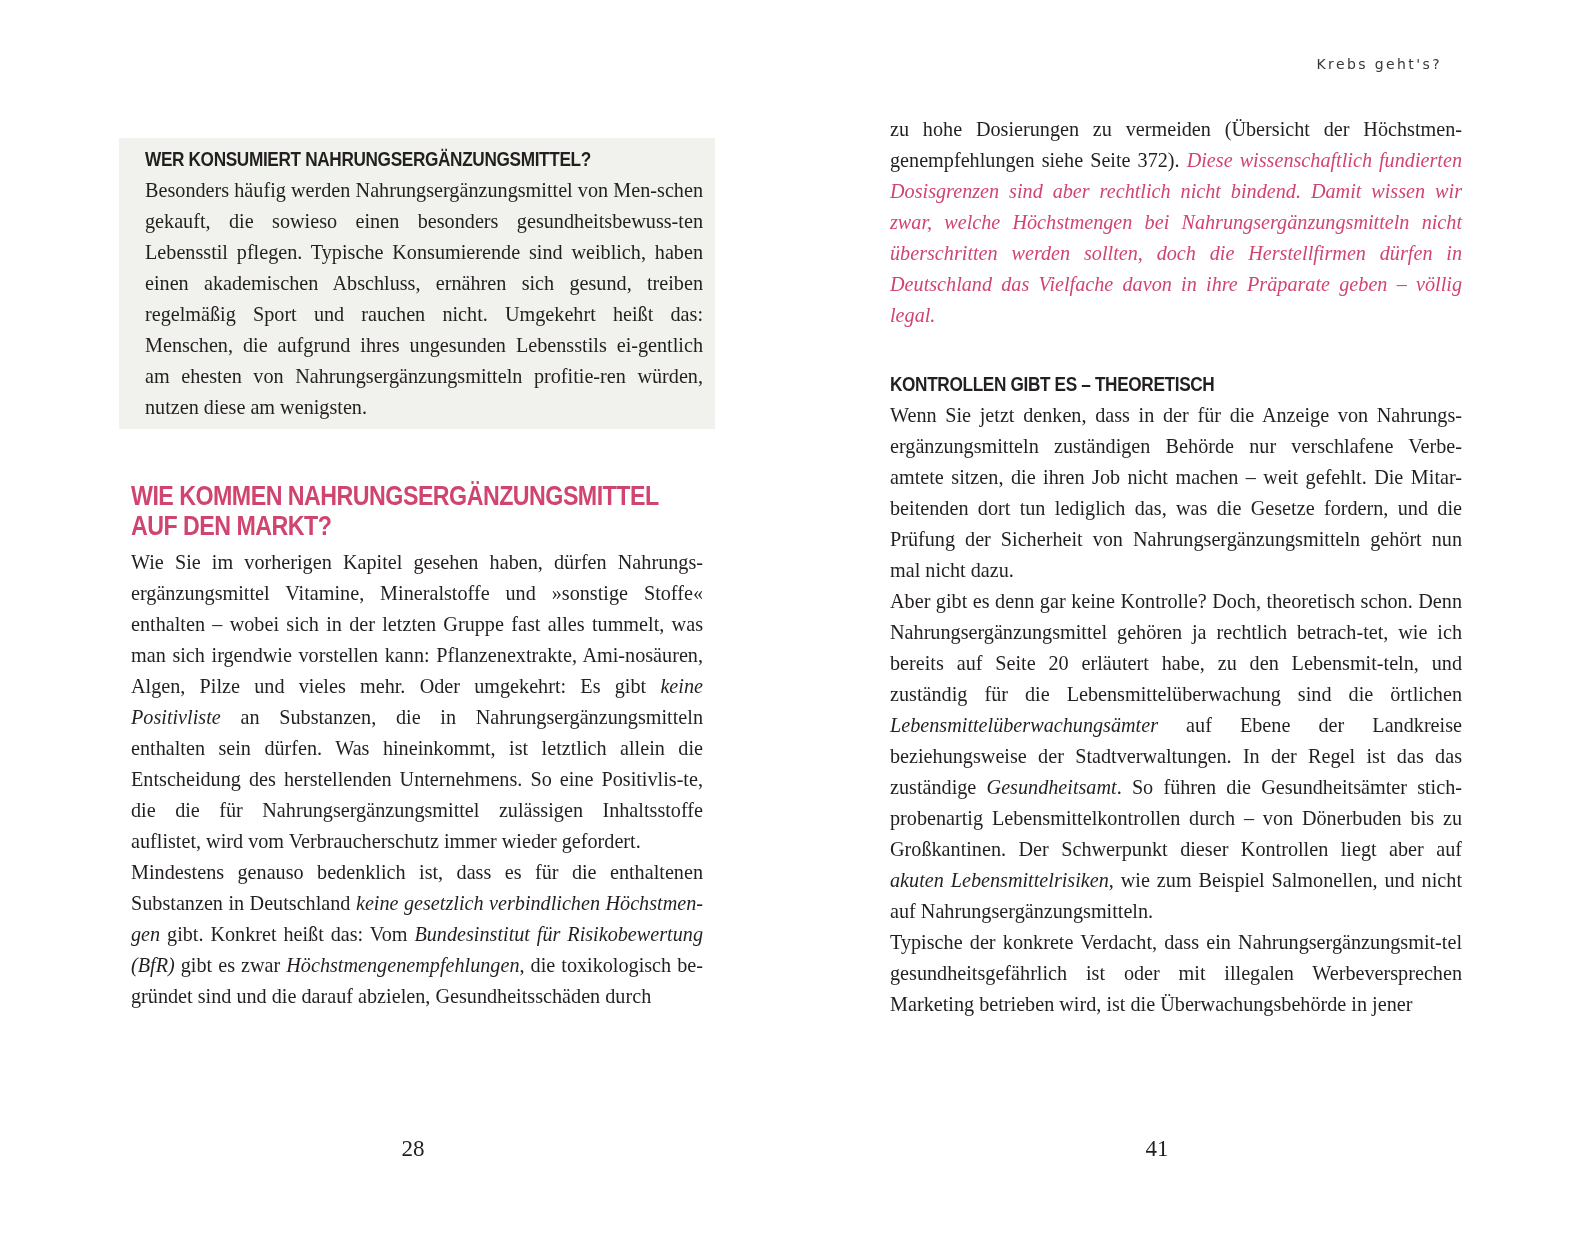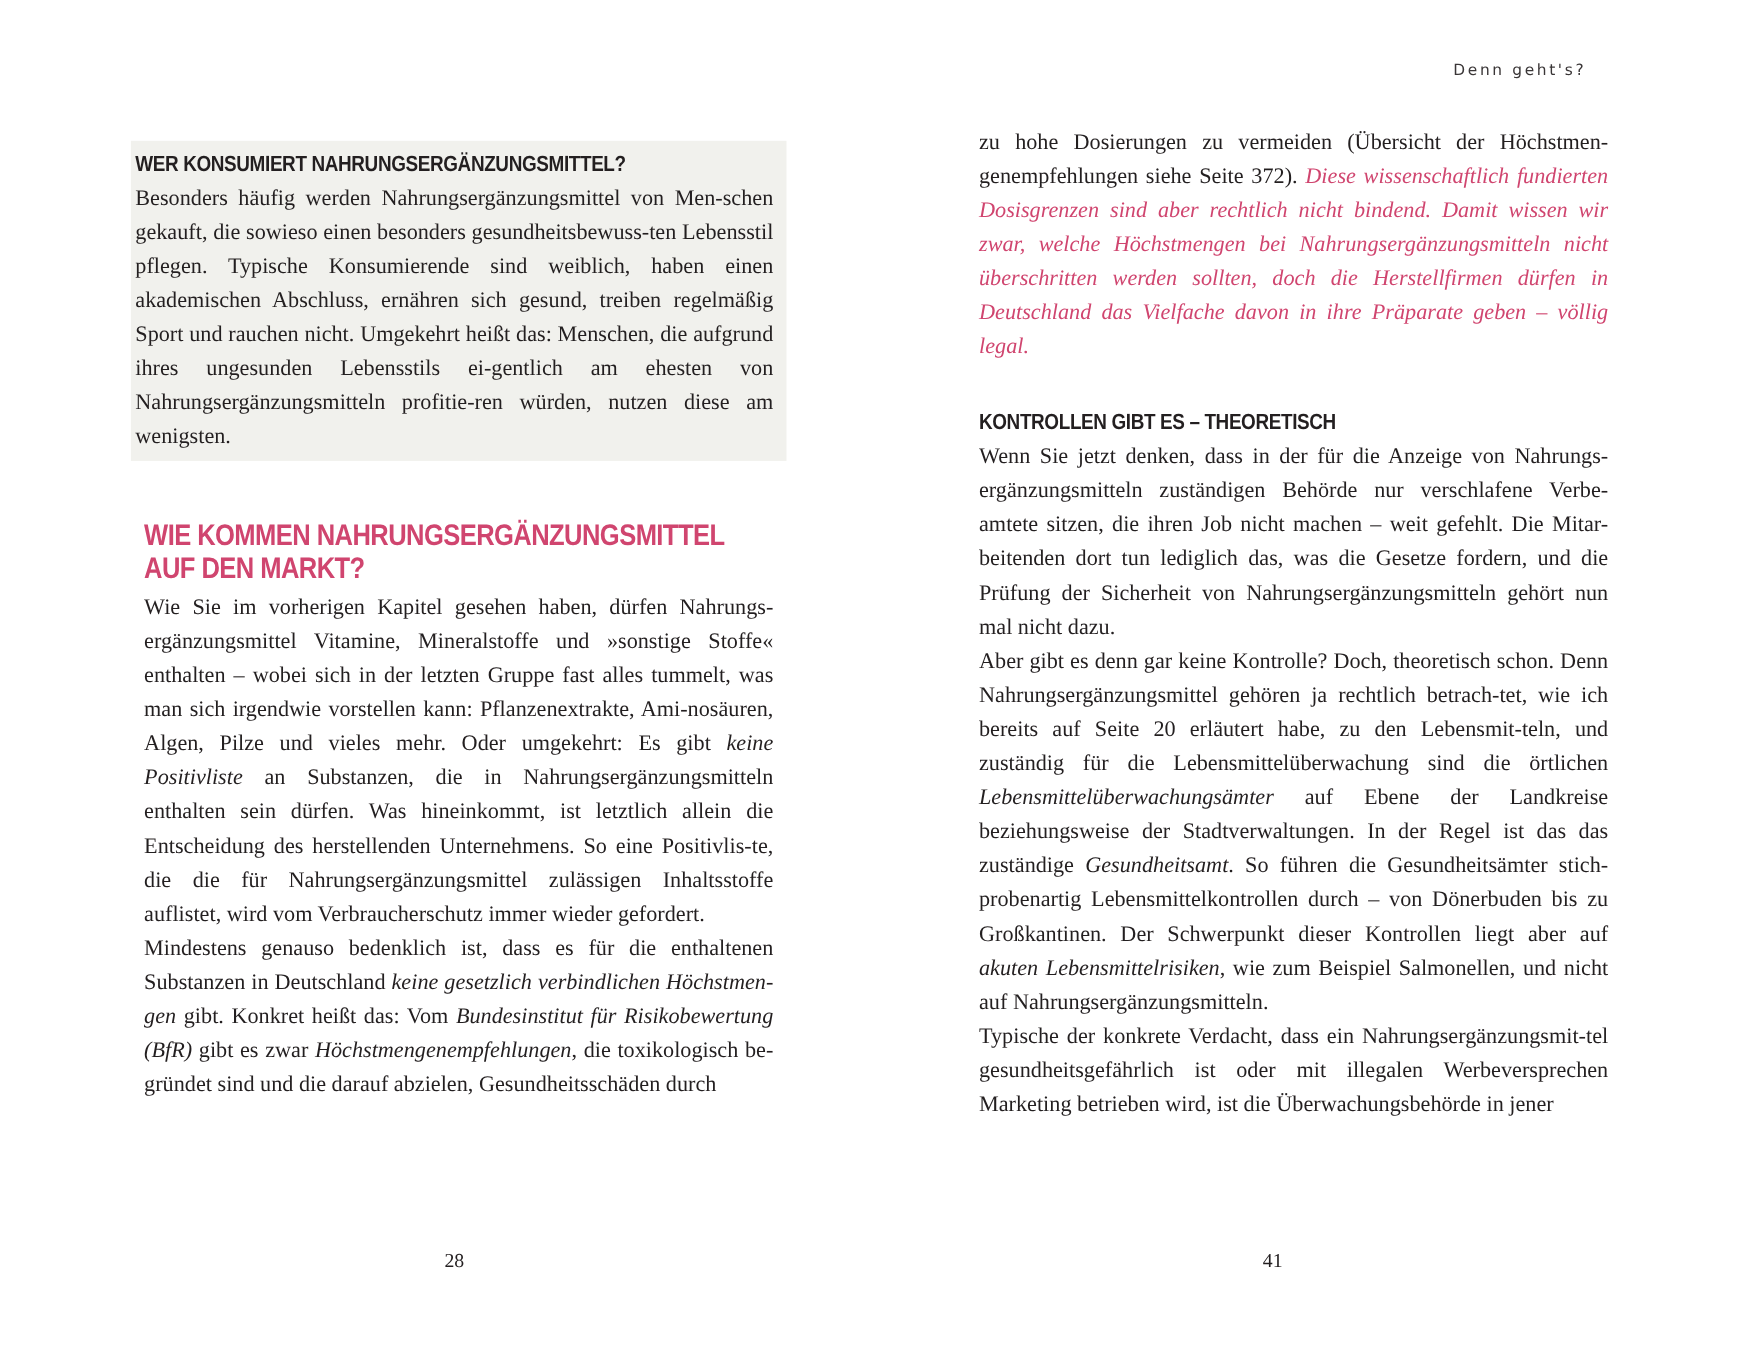--- a/index.html
+++ b/index.html
@@ -13,54 +13,54 @@
   .running-head {
     position: absolute; top: 56px; right: 152px;
     font-family: "DejaVu Sans", sans-serif; font-size: 14px; letter-spacing: 2.4px; color: #3a3637;
   }
   .col { position: absolute; top: 114px; width: 572px; }
   .page-left .col { left: 131px; }
   .page-right .col { left: 93px; }
   p { margin: 0; font-size: 20.2px; line-height: 31px; text-align: justify; hyphens: manual; }
   em { font-style: italic; }
   .accent { color: #d0456f; font-style: italic; }
-  .box { background: #f1f1ed; margin: 14px -12px 0 -12px; padding: 6px 12px 6px 4px; }
+  .box { background: #f1f1ed; margin: 24px -12px 0 -12px; padding: 6px 12px 6px 26px; }
   .box-title, .h3 {
     font-family: "Liberation Sans", "DejaVu Sans", sans-serif; font-weight: bold;
     font-size: 20px; line-height: 31px; letter-spacing: -0.4px; transform: scaleX(0.86); transform-origin: left;
     white-space: nowrap; color: #231f20;
   }
   .h2 {
     font-family: "Liberation Sans", "DejaVu Sans", sans-serif; font-weight: bold; color: #d0456f;
     font-size: 27px; line-height: 30px; letter-spacing: -0.6px; margin-top: 52px; margin-bottom: 6px;
     transform: scaleX(0.86); transform-origin: left; width: 116%;
   }
   .h3 { margin-top: 38px; }
-  .folio { position: absolute; top: 1136px; font-size: 18px; width: 80px; text-align: center; }
+  .folio { position: absolute; top: 1136px; font-size: 23px; width: 80px; text-align: center; }
   .page-left .folio { left: 373px; }
   .page-right .folio { left: 320px; }
 </style>
 </head>
 <body>
 
 <div class="page page-left">
   <div class="col">
     <div class="box">
       <div class="box-title">WER KONSUMIERT NAHRUNGSERGÄNZUNGSMITTEL?</div>
       <p>Besonders häufig werden Nahrungsergänzungsmittel von Men-schen gekauft, die sowieso einen besonders gesundheitsbewuss-ten Lebensstil pflegen. Typische Konsumierende sind weiblich, haben einen akademischen Abschluss, ernähren sich gesund, treiben regelmäßig Sport und rauchen nicht. Umgekehrt heißt das: Menschen, die aufgrund ihres ungesunden Lebensstils ei-gentlich am ehesten von Nahrungsergänzungsmitteln profitie-ren würden, nutzen diese am wenigsten.</p>
     </div>
     <div class="h2">WIE KOMMEN NAHRUNGSERGÄNZUNGSMITTEL AUF DEN MARKT?</div>
     <p><span>Wie Sie im vorherigen Kapitel gesehen haben, dürfen Nahrungs-ergänzungsmittel Vitamine, Mineralstoffe und »sonstige Stoffe« enthalten – wobei sich in der letzten Gruppe fast alles tummelt, was man sich irgendwie vorstellen kann: Pflanzenextrakte, Ami-nosäuren, Algen, Pilze und vieles mehr. Oder umgekehrt:  Es gibt </span><em>keine Positivliste</em><span> an Substanzen, die in Nahrungsergänzungsmitteln enthalten sein dürfen. Was hineinkommt, ist letztlich allein die Entscheidung des herstellenden Unternehmens. So eine Positivlis-te, die die für Nahrungsergänzungsmittel zulässigen Inhaltsstoffe auflistet, wird vom Verbraucherschutz immer wieder gefordert.</span></p>
     <p><span>Mindestens genauso bedenklich ist, dass es für die enthaltenen Substanzen in Deutschland </span><em>keine gesetzlich verbindlichen Höchstmen-gen</em><span> gibt. Konkret heißt das: Vom </span><em>Bundesinstitut für Risikobewertung (BfR)</em><span> gibt es zwar </span><em>Höchstmengenempfehlungen</em><span>, die toxikologisch be-gründet sind und die darauf abzielen, Gesundheitsschäden durch</span></p>
   </div>
   <div class="folio">28</div>
 </div>
 
 <div class="page page-right">
-  <div class="running-head">Denn geht's?</div>
+  <div class="running-head">Krebs geht's?</div>
   <div class="col">
     <p><span>zu hohe Dosierungen zu vermeiden (Übersicht der Höchstmen-genempfehlungen siehe Seite 372). </span><span class="accent">Diese wissenschaftlich fundierten Dosisgrenzen sind aber rechtlich nicht bindend. Damit wissen wir zwar, welche Höchstmengen bei Nahrungsergänzungsmitteln nicht überschritten werden sollten, doch die Herstellfirmen dürfen in Deutschland das Vielfache davon in ihre Präparate geben – völlig legal.</span></p>
     <div class="h3">KONTROLLEN GIBT ES – THEORETISCH</div>
     <p>Wenn Sie jetzt denken, dass in der für die Anzeige von Nahrungs-ergänzungsmitteln zuständigen Behörde nur verschlafene Verbe-amtete sitzen, die ihren Job nicht machen – weit gefehlt. Die Mitar-beitenden dort tun lediglich das, was die Gesetze fordern, und die Prüfung der Sicherheit von Nahrungsergänzungsmitteln gehört nun mal nicht dazu.</p>
     <p><span>Aber gibt es denn gar keine Kontrolle? Doch, theoretisch schon. Denn Nahrungsergänzungsmittel gehören ja rechtlich betrach-tet, wie ich bereits auf Seite 20 erläutert habe, zu den Lebensmit-teln, und zuständig für die Lebensmittelüberwachung sind die örtlichen </span><em>Lebensmittelüberwachungsämter</em><span> auf Ebene der Landkreise beziehungsweise der Stadtverwaltungen. In der Regel ist das das zuständige </span><em>Gesundheitsamt</em><span>. So führen die Gesundheitsämter stich-probenartig Lebensmittelkontrollen durch – von Dönerbuden bis zu Großkantinen. Der Schwerpunkt dieser Kontrollen liegt aber auf </span><em>akuten Lebensmittelrisiken</em><span>, wie zum Beispiel Salmonellen, und nicht auf Nahrungsergänzungsmitteln.</span></p>
     <p>Typische der konkrete Verdacht, dass ein Nahrungsergänzungsmit-tel gesundheitsgefährlich ist oder mit illegalen Werbeversprechen Marketing betrieben wird, ist die Überwachungsbehörde in jener</p>
   </div>
   <div class="folio">41</div>
 </div>
 

